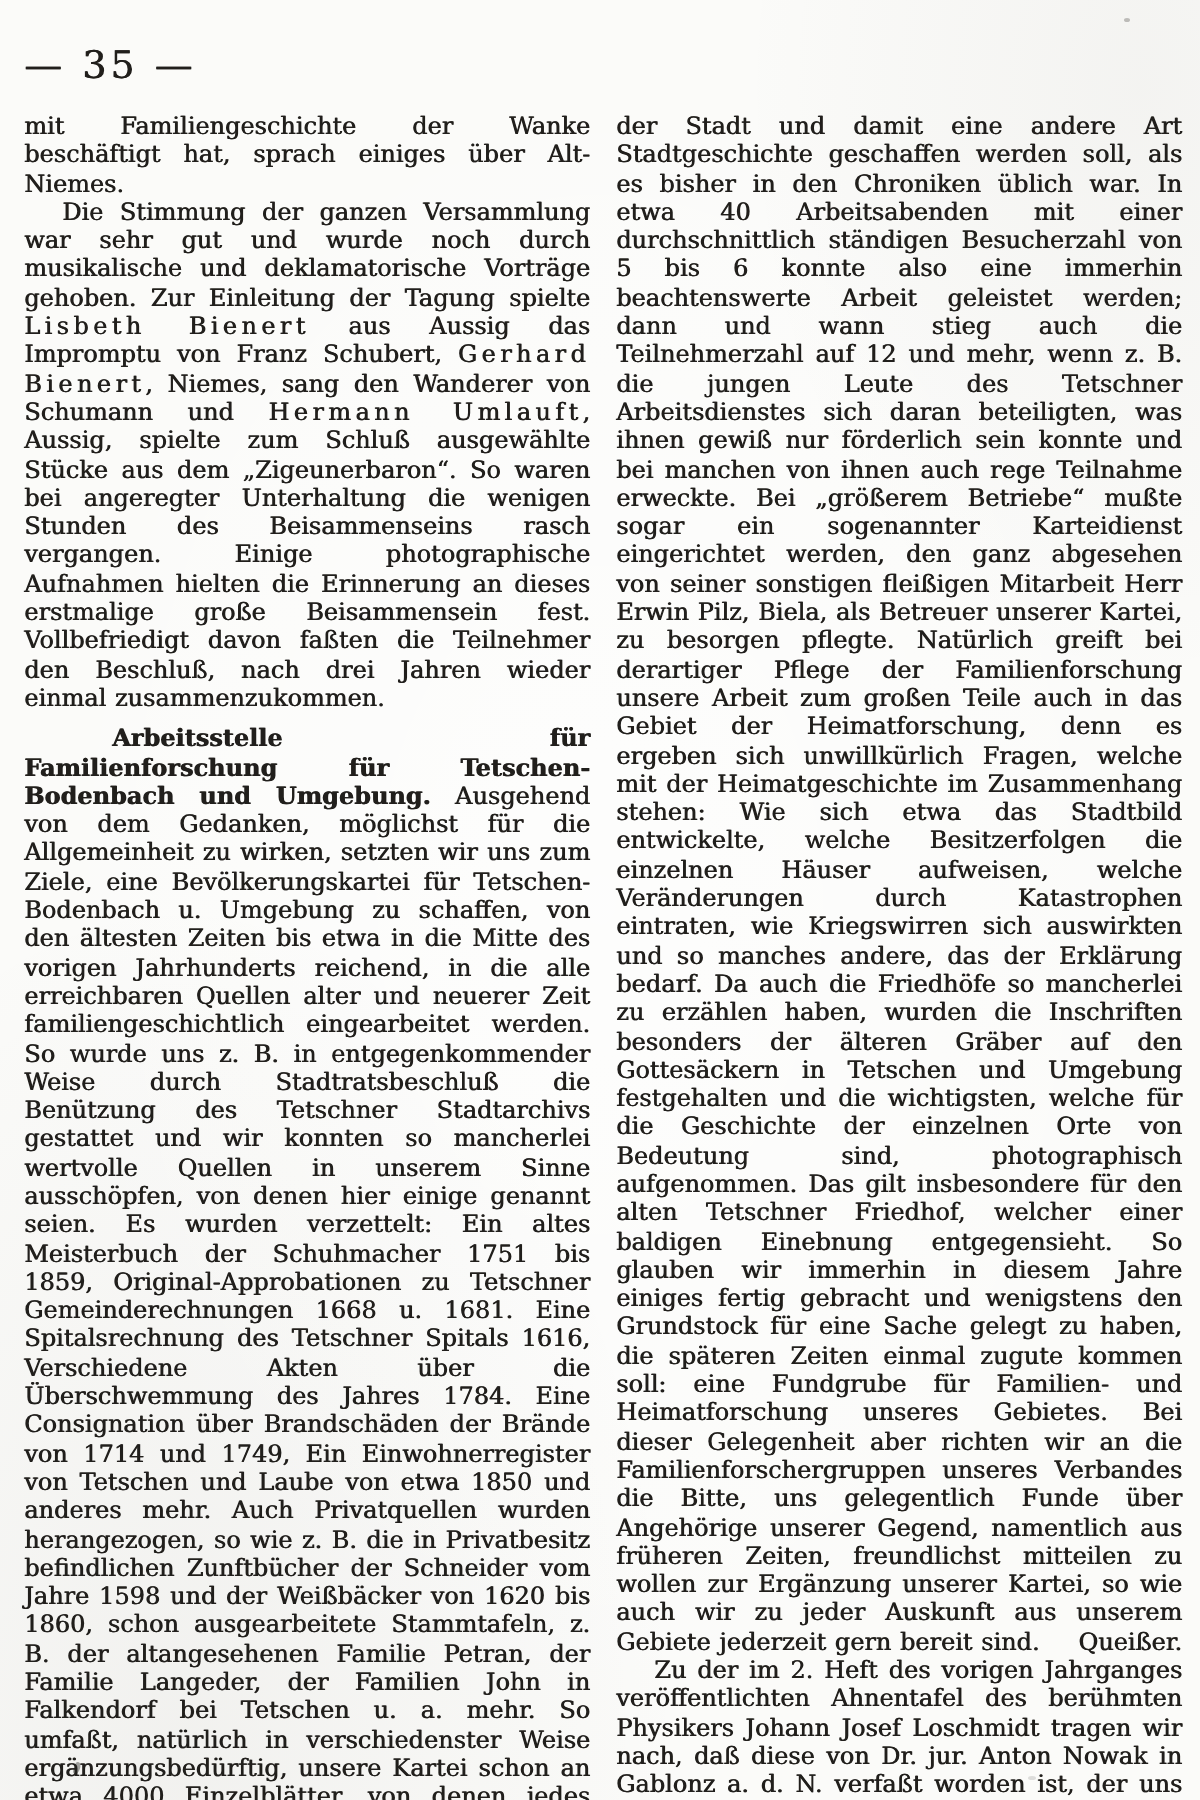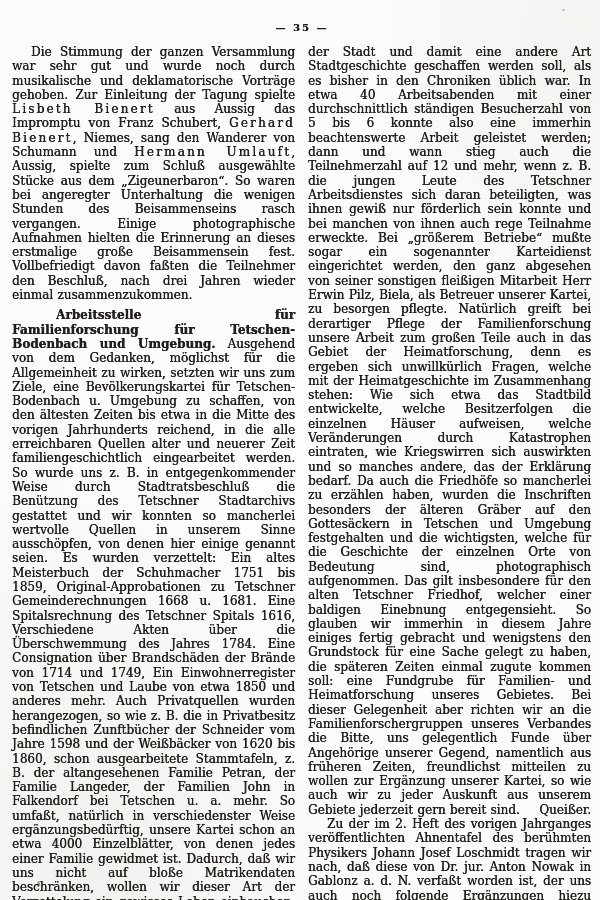--- a/index.html
+++ b/index.html
@@ -17,23 +17,23 @@
     overflow: hidden;
     background:
       radial-gradient(ellipse at 15% 97%, rgba(60,55,45,0.05), transparent 35%),
       radial-gradient(ellipse at 95% 5%, rgba(60,55,45,0.04), transparent 25%),
       radial-gradient(ellipse at 50% 50%, rgba(255,255,255,0.6), transparent 70%),
       var(--paper, #fbfbf9);
     font-family: "DejaVu Serif", "Liberation Serif", serif;
     color: var(--ink, #211f1c);
   }
   .header {
-    text-align: center;
-    font-size: 10px;
-    font-weight: bold;
+    text-align: left;
+    font-size: 19px;
+    font-weight: normal;
     letter-spacing: 2px;
     margin: 4px 0 12px 0;
     text-shadow: 0.3px 0 0 currentColor;
   }
   .columns {
     display: flex;
     gap: 13px;
   }
   .column {
     width: 283px;
@@ -64,20 +64,21 @@
   .speck-3 { top: 888px; left: 514px; width: 4px; height: 2px; opacity: .25; }
 </style>
 </head>
 <body>
 
 <div class="page">
   <div class="header">— 35 —</div>
 
   <div class="columns">
     <div class="column">
+        <p class="block paragraph"><span class="seg-normal">mit Familiengeschichte der Wanke beschäftigt hat, sprach einiges über Alt-Niemes.</span></p>
         <p class="block paragraph indent"><span class="seg-normal">Die Stimmung der ganzen Versammlung war sehr gut und wurde noch durch musikalische und deklamatorische Vorträge gehoben. Zur Einleitung der Tagung spielte </span><span class="seg-spaced">Lisbeth Bienert</span><span class="seg-normal"> aus Aussig das Impromptu von Franz Schubert, </span><span class="seg-spaced">Gerhard Bienert</span><span class="seg-normal">, Niemes, sang den Wanderer von Schumann und </span><span class="seg-spaced">Hermann Umlauft</span><span class="seg-normal">, Aussig, spielte zum Schluß ausgewählte Stücke aus dem „Zigeunerbaron“. So waren bei angeregter Unterhaltung die wenigen Stunden des Beisammenseins rasch vergangen. Einige photographische Aufnahmen hielten die Erinnerung an dieses erstmalige große Beisammensein fest. Vollbefriedigt davon faßten die Teilnehmer den Beschluß, nach drei Jahren wieder einmal zusammenzukommen.</span></p>
         <p class="block paragraph indent space-before"><span class="seg-bold">Arbeitsstelle für Familienforschung für Tetschen-Bodenbach und Umgebung.</span><span class="seg-normal"> Ausgehend von dem Gedanken, möglichst für die Allgemeinheit zu wirken, setzten wir uns zum Ziele, eine Bevölkerungskartei für Tetschen-Bodenbach u. Umgebung zu schaffen, von den ältesten Zeiten bis etwa in die Mitte des vorigen Jahrhunderts reichend, in die alle erreichbaren Quellen alter und neuerer Zeit familiengeschichtlich eingearbeitet werden. So wurde uns z. B. in entgegenkommender Weise durch Stadtratsbeschluß die Benützung des Tetschner Stadtarchivs gestattet und wir konnten so mancherlei wertvolle Quellen in unserem Sinne ausschöpfen, von denen hier einige genannt seien. Es wurden verzettelt: Ein altes Meisterbuch der Schuhmacher 1751 bis 1859, Original-Approbationen zu Tetschner Gemeinderechnungen 1668 u. 1681. Eine Spitalsrechnung des Tetschner Spitals 1616, Verschiedene Akten über die Überschwemmung des Jahres 1784. Eine Consignation über Brandschäden der Brände von 1714 und 1749, Ein Einwohnerregister von Tetschen und Laube von etwa 1850 und anderes mehr. Auch Privatquellen wurden herangezogen, so wie z. B. die in Privatbesitz befindlichen Zunftbücher der Schneider vom Jahre 1598 und der Weißbäcker von 1620 bis 1860, schon ausgearbeitete Stammtafeln, z. B. der altangesehenen Familie Petran, der Familie Langeder, der Familien John in Falkendorf bei Tetschen u. a. mehr. So umfaßt, natürlich in verschiedenster Weise ergänzungsbedürftig, unsere Kartei schon an etwa 4000 Einzelblätter, von denen jedes einer Familie gewidmet ist. Dadurch, daß wir uns nicht auf bloße Matrikendaten beschränken, wollen wir dieser Art der Verzettelung ein gewisses Leben einhauchen, so daß dadurch Familiengeschichten der einzelnen Geschlechter</span></p>
       </div>
     <div class="column">
         <p class="block paragraph"><span class="seg-normal">der Stadt und damit eine andere Art Stadtgeschichte geschaffen werden soll, als es bisher in den Chroniken üblich war. In etwa 40 Arbeitsabenden mit einer durchschnittlich ständigen Besucherzahl von 5 bis 6 konnte also eine immerhin beachtenswerte Arbeit geleistet werden; dann und wann stieg auch die Teilnehmerzahl auf 12 und mehr, wenn z. B. die jungen Leute des Tetschner Arbeitsdienstes sich daran beteiligten, was ihnen gewiß nur förderlich sein konnte und bei manchen von ihnen auch rege Teilnahme erweckte. Bei „größerem Betriebe“ mußte sogar ein sogenannter Karteidienst eingerichtet werden, den ganz abgesehen von seiner sonstigen fleißigen Mitarbeit Herr Erwin Pilz, Biela, als Betreuer unserer Kartei, zu besorgen pflegte. Natürlich greift bei derartiger Pflege der Familienforschung unsere Arbeit zum großen Teile auch in das Gebiet der Heimatforschung, denn es ergeben sich unwillkürlich Fragen, welche mit der Heimatgeschichte im Zusammenhang stehen: Wie sich etwa das Stadtbild entwickelte, welche Besitzerfolgen die einzelnen Häuser aufweisen, welche Veränderungen durch Katastrophen eintraten, wie Kriegswirren sich auswirkten und so manches andere, das der Erklärung bedarf. Da auch die Friedhöfe so mancherlei zu erzählen haben, wurden die Inschriften besonders der älteren Gräber auf den Gottesäckern in Tetschen und Umgebung festgehalten und die wichtigsten, welche für die Geschichte der einzelnen Orte von Bedeutung sind, photographisch aufgenommen. Das gilt insbesondere für den alten Tetschner Friedhof, welcher einer baldigen Einebnung entgegensieht. So glauben wir immerhin in diesem Jahre einiges fertig gebracht und wenigstens den Grundstock für eine Sache gelegt zu haben, die späteren Zeiten einmal zugute kommen soll: eine Fundgrube für Familien- und Heimatforschung unseres Gebietes. Bei dieser Gelegenheit aber richten wir an die Familienforschergruppen unseres Verbandes die Bitte, uns gelegentlich Funde über Angehörige unserer Gegend, namentlich aus früheren Zeiten, freundlichst mitteilen zu wollen zur Ergänzung unserer Kartei, so wie auch wir zu jeder Auskunft aus unserem Gebiete jederzeit gern bereit sind. </span><span class="seg-signature">Queißer.</span></p>
         <p class="block paragraph indent"><span class="seg-normal">Zu der im 2. Heft des vorigen Jahrganges veröffentlichten Ahnentafel des berühmten Physikers Johann Josef Loschmidt tragen wir nach, daß diese von Dr. jur. Anton Nowak in Gablonz a. d. N. verfaßt worden ist, der uns auch noch folgende Ergänzungen hiezu geschickt hat: zu Nr. 16: geb. 31. 8. 1686, zu Nr. 17: geb. 1688, zu Nr. 18: gest. vor 1753, 33. Mathias Loschmidt aus Taschwitz, geb.</span></p>
       </div>
   </div>
 
   <div class="speck speck-1"></div>

